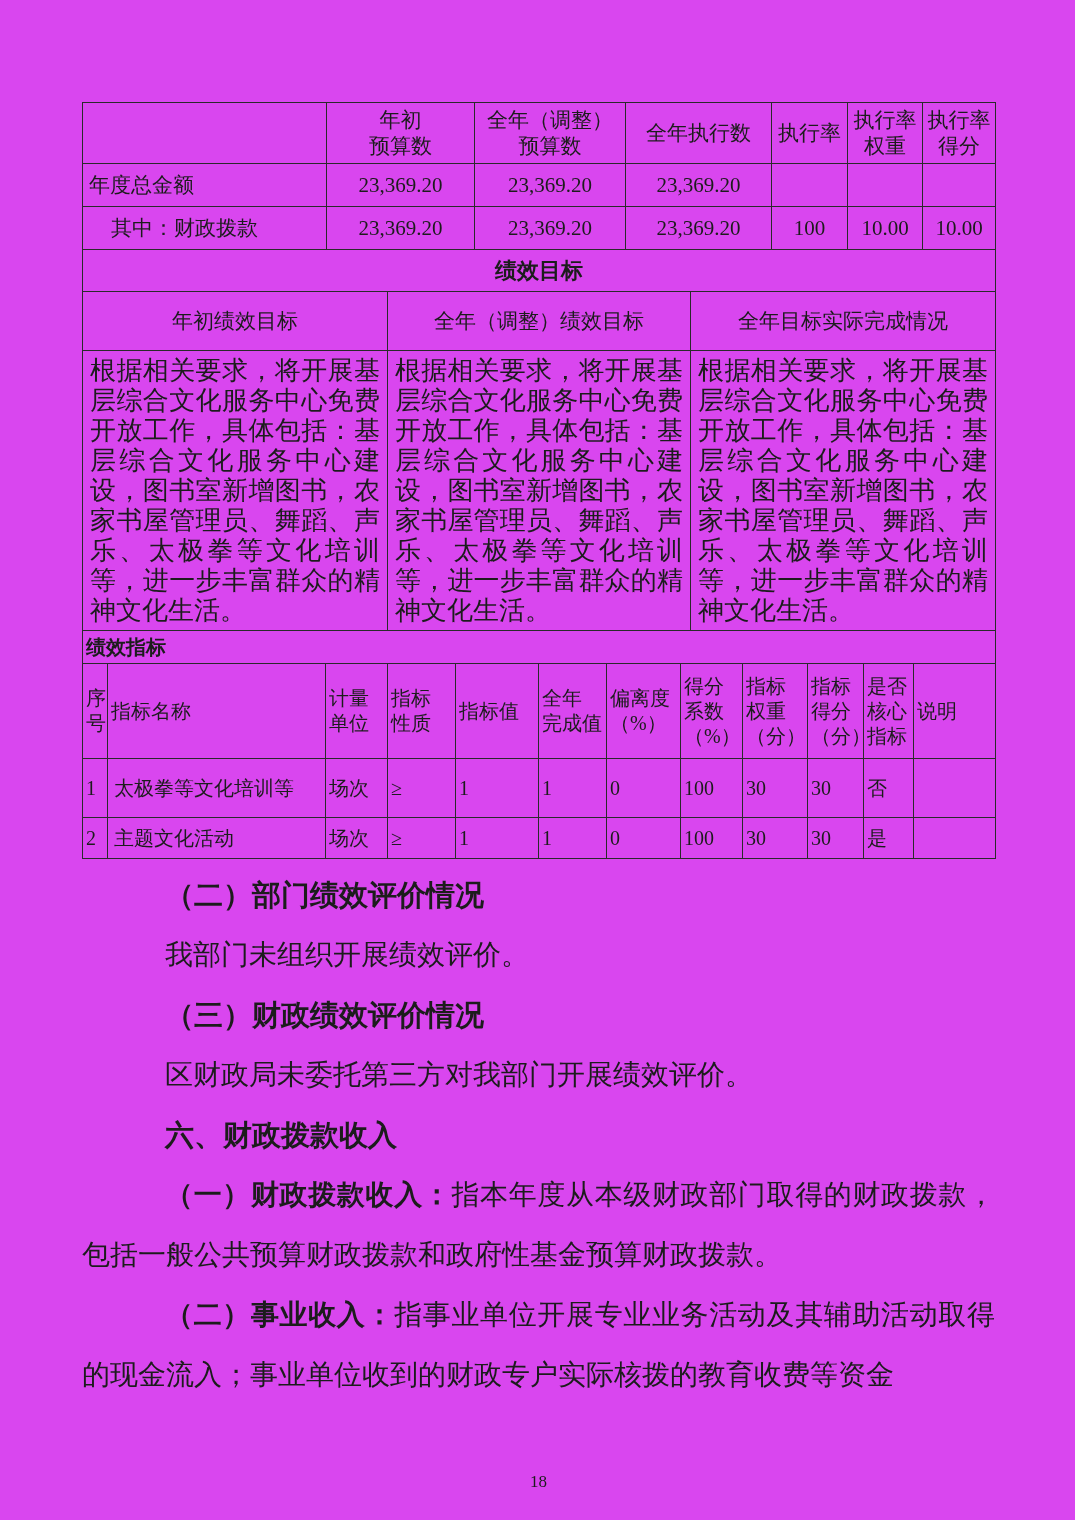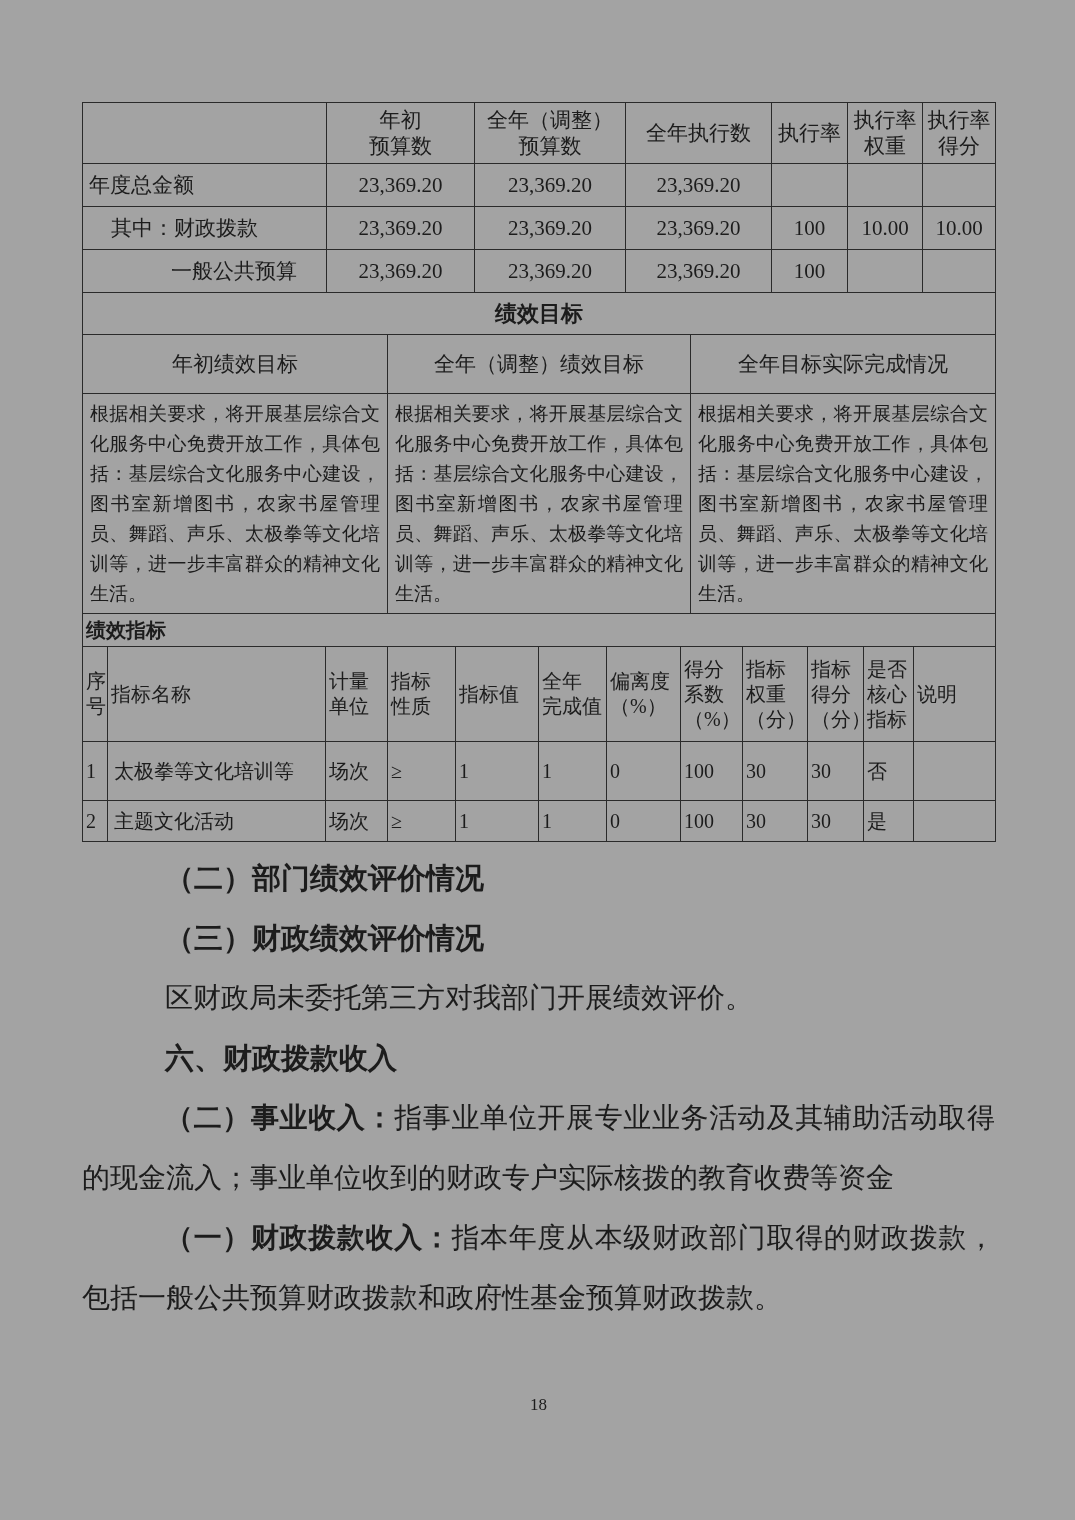--- a/index.html
+++ b/index.html
@@ -5,21 +5,21 @@
   * { margin: 0; padding: 0; box-sizing: border-box; }
   html, body { background: #ffffff; }
   body {
     font-family: "Liberation Serif", "DejaVu Serif", serif;
     color: #1c1c1c;
   }
   .page {
     position: relative;
     width: 1075px;
     height: 1520px;
-    background: #a3a3a3;
+    background: #d946ef;
     padding: 102px 80px 16px 82px;
     overflow: hidden;
   }
   table {
     border-collapse: collapse;
     table-layout: fixed;
     width: 913px;
   }
   table + table { margin-top: -1px; }
   td, th {
@@ -41,21 +41,21 @@
     text-align: center; font-weight: bold; font-size: 22px;
   }
   .goals .title-row { height: 42px; }
   .goals .colhdr-row { height: 59px; }
   .goals .colhdr-row td { text-align: center; font-size: 21px; }
   .goals .text-row { height: 215px; }
   .goals .text-row td {
     vertical-align: top;
     text-align: justify;
     text-justify: inter-character;
-    font-size: 19px;
+    font-size: 26px;
     line-height: 30px;
     padding: 5px 7px 4px 7px;
   }
   
   .inds .title-row { height: 33px; }
   .inds td { font-size: 20px; line-height: 25px; text-align: left; padding: 2px 3px; }
   .inds .hdr-row { height: 95px; }
   .inds .r1 { height: 59px; }
   .inds .r2 { height: 41px; }
   .inds .name-cell { text-align: left; padding-left: 6px; }
@@ -121,29 +121,20 @@
       <td></td>
     </tr>
     <tr class="data-row">
       <td class="lbl ind1">其中：财政拨款</td>
       <td>23,369.20</td>
       <td>23,369.20</td>
       <td>23,369.20</td>
       <td>100</td>
       <td>10.00</td>
       <td>10.00</td>
-    </tr>
-    <tr class="data-row">
-      <td class="lbl ind2">一般公共预算</td>
-      <td>23,369.20</td>
-      <td>23,369.20</td>
-      <td>23,369.20</td>
-      <td>100</td>
-      <td></td>
-      <td></td>
     </tr>
   </tbody>
     </table>
 
   <table class="goals">
     <colgroup>
         <col style="width:305px">
         <col style="width:303px">
         <col style="width:305px">
       </colgroup>
@@ -236,22 +227,23 @@
       <td>30</td>
       <td>30</td>
       <td>是</td>
       <td></td>
     </tr>
   </tbody>
     </table>
 
   <div class="text-area">
     <div class="heading">（二）部门绩效评价情况</div>
+    <div class="para">我部门未组织开展绩效评价。</div>
     <div class="heading">（三）财政绩效评价情况</div>
     <div class="para">区财政局未委托第三方对我部门开展绩效评价。</div>
     <div class="heading">六、财政拨款收入</div>
+    <div class="para"><span class="lead">（一）财政拨款收入：</span><span>指本年度从本级财政部门取得的财政拨款，包括一般公共预算财政拨款和政府性基金预算财政拨款。</span></div>
     <div class="para"><span class="lead">（二）事业收入：</span><span>指事业单位开展专业业务活动及其辅助活动取得的现金流入；事业单位收到的财政专户实际核拨的教育收费等资金</span></div>
-    <div class="para"><span class="lead">（一）财政拨款收入：</span><span>指本年度从本级财政部门取得的财政拨款，包括一般公共预算财政拨款和政府性基金预算财政拨款。</span></div>
   </div>
 
   <div class="page-number">18</div>
 
 </div>
 
 </body></html>

